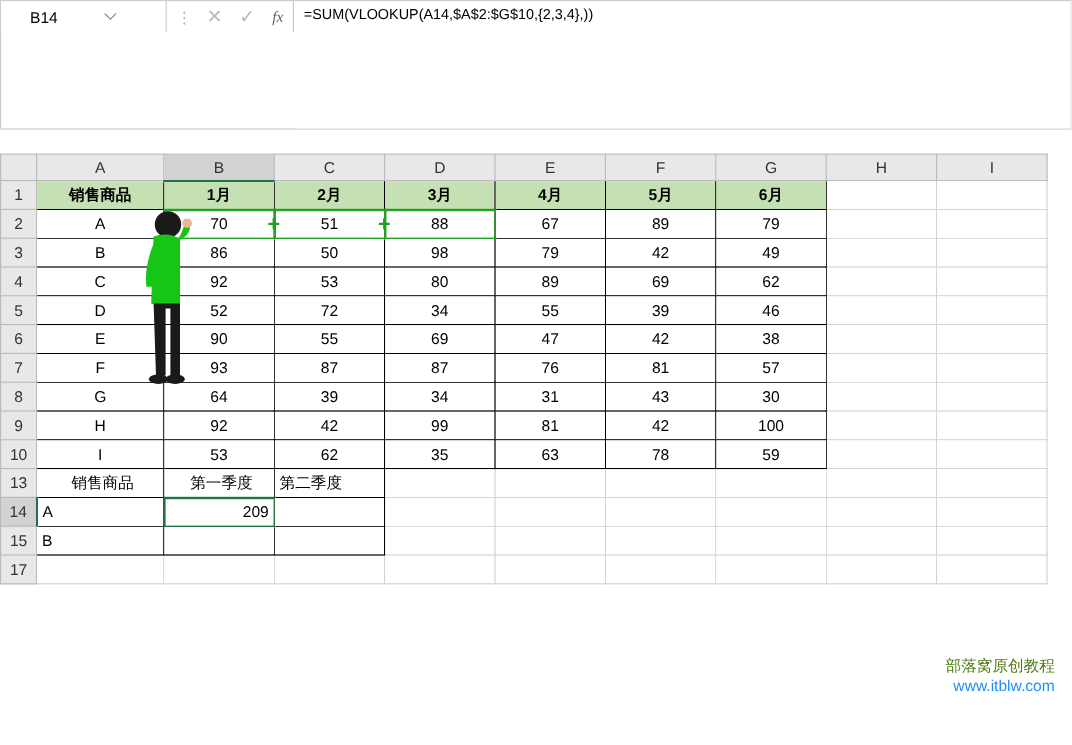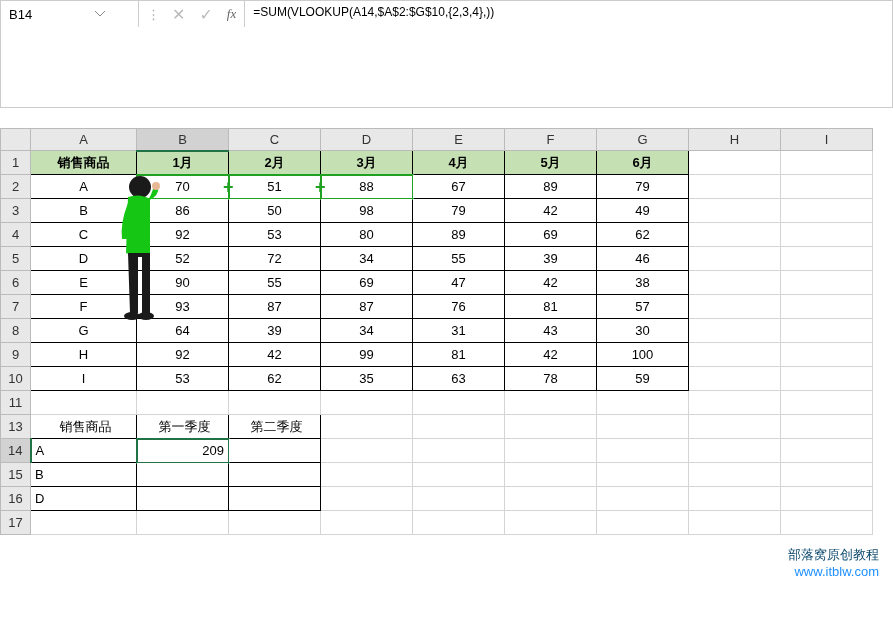--- a/index.html
+++ b/index.html
@@ -1,20 +1,20 @@
 <!DOCTYPE html>
 <html><head>
 <meta charset="utf-8">
 <style>
 * { margin: 0; padding: 0; box-sizing: border-box; }
 body { font-family: Arial, "Microsoft YaHei", sans-serif; font-size: 13px; background: #fff; width: 893px; height: 621px; overflow: hidden; position: relative; }
 
 
 .formula-bar { display: flex; align-items: flex-start; border: 1px solid #ccc; height: 108px; }
-.name-box { width: 138px; height: 26px; border-right: 1px solid #ccc; display: flex; align-items: center; padding: 0 8px; background: #fff; }
+.name-box { width: 138px; height: 26px; border-right: 1px solid #ccc; display: flex; align-items: center; padding: 0 24px; background: #fff; }
 .name-box span { flex: 1; }
 .name-box .dd { width: 14px; height: 14px; color: #888; display: flex; align-items: center; justify-content: center; }
 .fx-section { display: flex; align-items: center; height: 26px; padding: 0 8px; border-right: 1px solid #ccc; gap: 14px; color: #aaa; }
 .fx-section .dots { letter-spacing: -2px; }
 .fx-section .x-icon, .fx-section .check-icon { color: #bbb; font-size: 16px; }
 .fx-section .fx { font-style: italic; font-family: "Times New Roman", serif; color: #666; }
 .formula-input { flex: 1; padding: 4px 8px; font-size: 12px; height: 100%; background: #fff; }
 
 
 .grid-area { position: relative; margin-top: 20px; }
@@ -41,21 +41,21 @@
 
 .active-cell { outline: 2px solid #217346; outline-offset: -1px; margin-left: 32px; }
 .active-colhdr { background: #d2d2d2 !important; border-bottom: 2px solid #217346 !important; }
 .active-rowhdr { background: #d2d2d2 !important; border-right: 2px solid #217346 !important; }
 
 
 .character { position: absolute; z-index: 5; pointer-events: none; }
 
 
 .watermark { position: absolute; right: 14px; bottom: 42px; text-align: right; font-size: 13px; }
-.watermark .l1 { color: #0c4a6e; }
+.watermark .l1 { color: #4d7c0f; }
 .watermark .l2 { color: #1e90ff; }
 
 
 .cA{width:106px}.cB{width:92px}.cC{width:92px}.cD{width:92px}.cE{width:92px}.cF{width:92px}.cG{width:92px}.cH{width:92px}.cI{width:92px}
 </style>
 </head>
 <body>
 
 <div class="formula-bar">
   <div class="name-box">
@@ -214,38 +214,26 @@
     <td>53</td>
     <td>62</td>
     <td>35</td>
     <td>63</td>
     <td>78</td>
     <td>59</td>
     <td style="border:1px solid #d4d4d4"></td>
     <td style="border:1px solid #d4d4d4"></td>
   </tr>
 
-  <tr>
-          <th class="rowhdr">11</th>
-          <td></td>
-          <td></td>
-          <td></td>
-          <td></td>
-          <td></td>
-          <td></td>
-          <td></td>
-          <td></td>
-          <td></td>
-        </tr>
 
   <tr class="t2">
     <th class="rowhdr">13</th>
     <td style="text-align:center">销售商品</td>
     <td style="text-align:center">第一季度</td>
-    <td style="text-align:center">第二季度</td>
+    <td style="">第二季度</td>
     <td style="border:1px solid #d4d4d4"></td>
           <td style="border:1px solid #d4d4d4"></td>
           <td style="border:1px solid #d4d4d4"></td>
           <td style="border:1px solid #d4d4d4"></td>
           <td style="border:1px solid #d4d4d4"></td>
           <td style="border:1px solid #d4d4d4"></td>
   </tr>
 
   <tr class="t2">
     <th class="rowhdr active-rowhdr">14</th>
@@ -266,32 +254,20 @@
     <td></td>
     <td></td>
     <td style="border:1px solid #d4d4d4"></td>
           <td style="border:1px solid #d4d4d4"></td>
           <td style="border:1px solid #d4d4d4"></td>
           <td style="border:1px solid #d4d4d4"></td>
           <td style="border:1px solid #d4d4d4"></td>
           <td style="border:1px solid #d4d4d4"></td>
   </tr>
 
-  <tr class="t2">
-    <th class="rowhdr">16</th>
-    <td>D</td>
-    <td></td>
-    <td></td>
-    <td style="border:1px solid #d4d4d4"></td>
-          <td style="border:1px solid #d4d4d4"></td>
-          <td style="border:1px solid #d4d4d4"></td>
-          <td style="border:1px solid #d4d4d4"></td>
-          <td style="border:1px solid #d4d4d4"></td>
-          <td style="border:1px solid #d4d4d4"></td>
-  </tr>
 
   <tr>
           <th class="rowhdr">17</th>
           <td></td>
           <td></td>
           <td></td>
           <td></td>
           <td></td>
           <td></td>
           <td></td>

